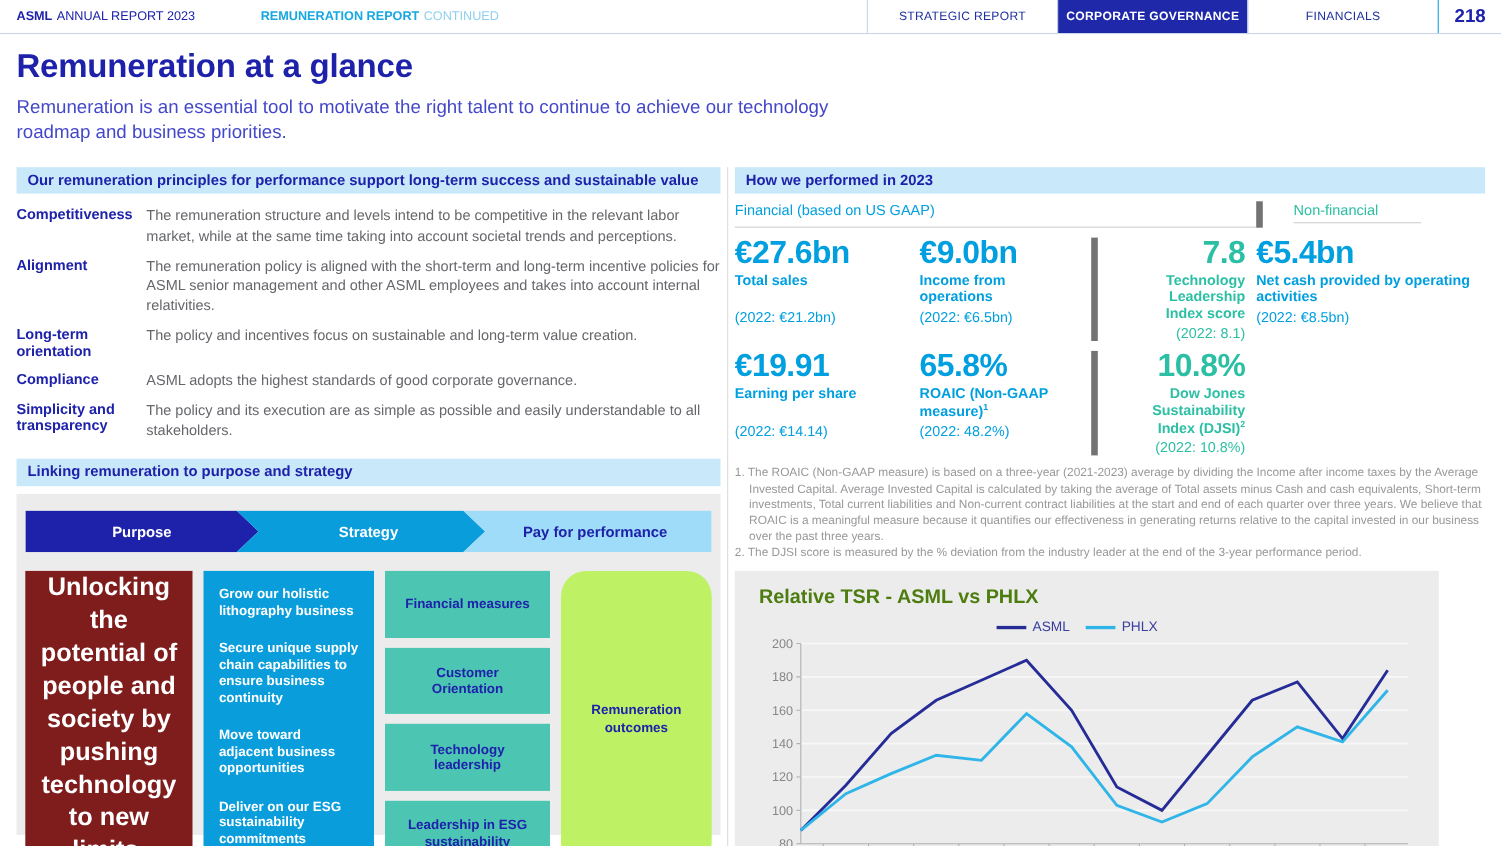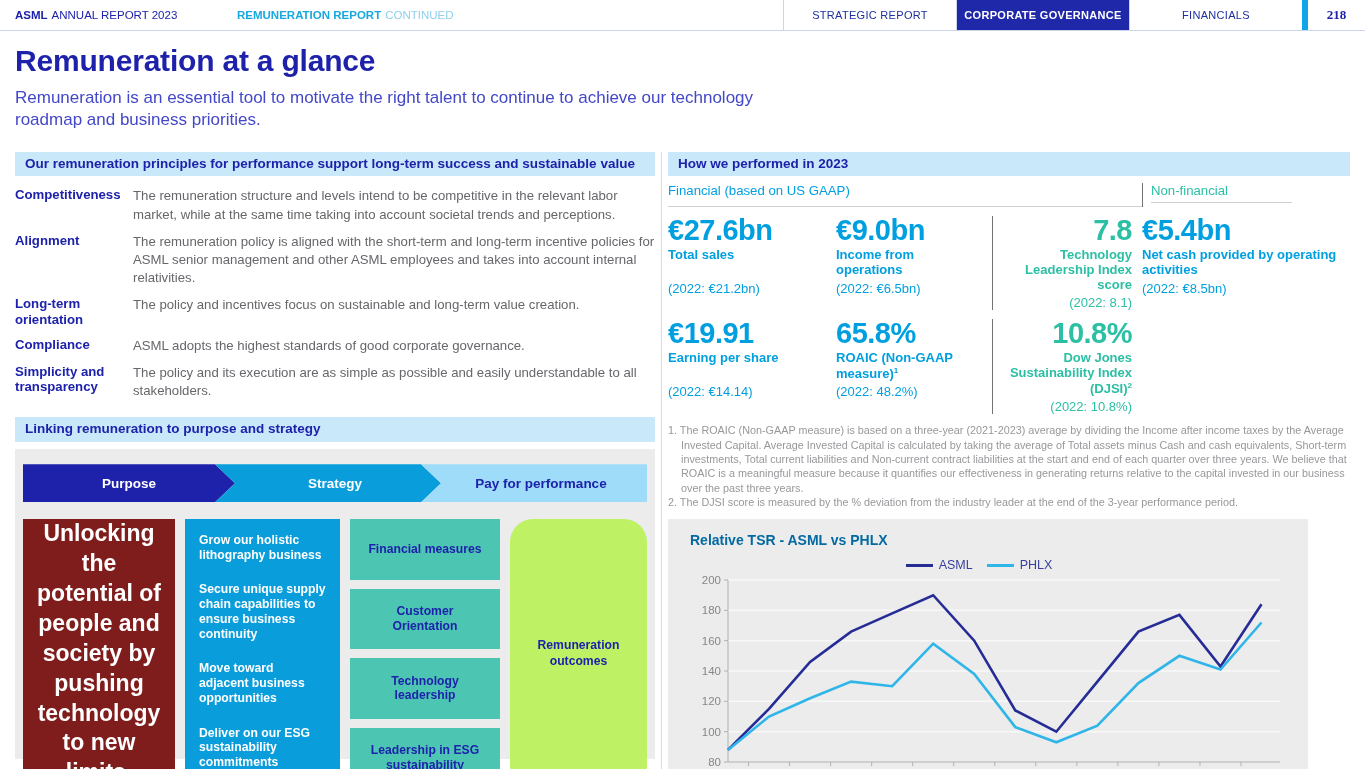--- a/index.html
+++ b/index.html
@@ -11,21 +11,21 @@
   .brand{width:222px;padding-left:15px;display:flex;align-items:center;white-space:nowrap;}
   .brand b{font-weight:bold;margin-right:4px;}
   .section-label{display:flex;align-items:center;white-space:nowrap;}
   .section-label .sb{color:#18a8e0;font-weight:bold;margin-right:4px;}
   .section-label .sl{color:#8fd0ef;}
   .tabs{margin-left:auto;display:flex;}
   .tab{width:172px;display:flex;align-items:center;justify-content:center;
        border-left:1px solid #c9d6ea;color:#1e2f9e;letter-spacing:.3px;font-size:11px;cursor:pointer;}
   .tab.active{background:#1e28a8;color:#fff;font-weight:bold;}
   .pagenum{width:57px;display:flex;align-items:center;justify-content:center;
-       border-left:6px solid #0ea5e9;font-weight:bold;font-size:13px;font-family:Liberation Serif, serif;}
+       border-left:1px solid #0ea5e9;font-weight:bold;font-size:17px;}
 
   
   .intro{padding:10px 15px 0;}
   h1{font-size:30px;margin:3px 0 9px;color:#1e22aa;letter-spacing:-0.2px;}
   .subtitle{font-size:17px;color:#4347c9;width:770px;line-height:1.28;}
 
   
   .columns{display:flex;padding:21px 15px 0;align-items:stretch;}
   .left-col{width:640px;margin-right:6px;}
   .vr{width:1px;background:#dcdcdc;}
@@ -54,38 +54,38 @@
   .strategy-box{background:#0a9ddb;color:#fff;font-weight:bold;font-size:12.2px;line-height:1.22;
         display:flex;flex-direction:column;justify-content:space-between;box-sizing:border-box;padding:14px 14px 18px;}
   .measures-col{display:flex;flex-direction:column;gap:9px;}
   .measure-box{background:#4cc6b3;color:#1e22aa;font-weight:bold;font-size:12.2px;line-height:1.22;flex:1;
         display:flex;align-items:center;justify-content:center;text-align:center;padding:0 16px;}
   .outcomes-box{background:#bef264;color:#1e22aa;font-weight:bold;font-size:12.2px;line-height:1.25;
         display:flex;align-items:center;justify-content:center;text-align:center;padding:0 22px;border-radius:23px;}
 
   
   .metrics-grid{display:grid;grid-template-columns:168px 156px 150px 1fr;column-gap:0;margin-top:7px;}
-  .nf-cell{border-left:1px solid #737373;padding-left:8px;}
+  .nf-cell{border-left:6px solid #737373;padding-left:28px;}
   .zone-head{font-size:13.2px;color:#009fdf;padding-bottom:4px;border-bottom:1px solid #cfcfcf;grid-column:1/4;}
   .zone-head.nf{color:#2bbfa4;grid-column:4/5;border-bottom:none;}
   .zone-head.nf .nf-inner{border-bottom:1px solid #cfcfcf;padding-bottom:4px;margin-right:58px;}
   .metric{margin-top:9px;padding-right:10px;}
   .m-value{font-size:29px;font-weight:bold;letter-spacing:-0.5px;line-height:1.0;}
   .m-label{font-size:13px;font-weight:bold;line-height:1.15;margin-top:3px;min-height:31px;}
   .m-prev{font-size:13px;margin-top:2px;}
   .fin .m-value,.fin .m-label,.fin .m-prev{color:#009fdf;}
   .nonfin .m-value,.nonfin .m-label,.nonfin .m-prev{color:#2bbfa4;text-align:right;}
   sup{font-size:8px;}
 
   .footnotes{margin-top:9px;font-size:10.8px;color:#97989b;line-height:1.33;}
   .fn{padding-left:13px;text-indent:-13px;}
 
   
   .chart-panel{background:#ececec;width:640px;height:302px;box-sizing:border-box;margin-top:10px;padding:13px 0 0 22px;}
-  .chart-title{font-weight:bold;font-size:14px;color:#0369a1;}
+  .chart-title{font-weight:bold;font-size:18px;color:#4d7c0f;}
   .legend{display:flex;align-items:center;justify-content:center;margin:10px 40px 0 0;}
   .lg-dash{display:inline-block;width:27px;height:3px;}
   .lg-lab{font-size:12.5px;color:#3a3f9e;margin-left:6px;}
   .lg-item + .lg-item{margin-left:14px;}
   .lg-item{display:flex;align-items:center;}
   svg text{font-family:"Liberation Sans",sans-serif;}
 </style>
 </head>
 <body>
 

